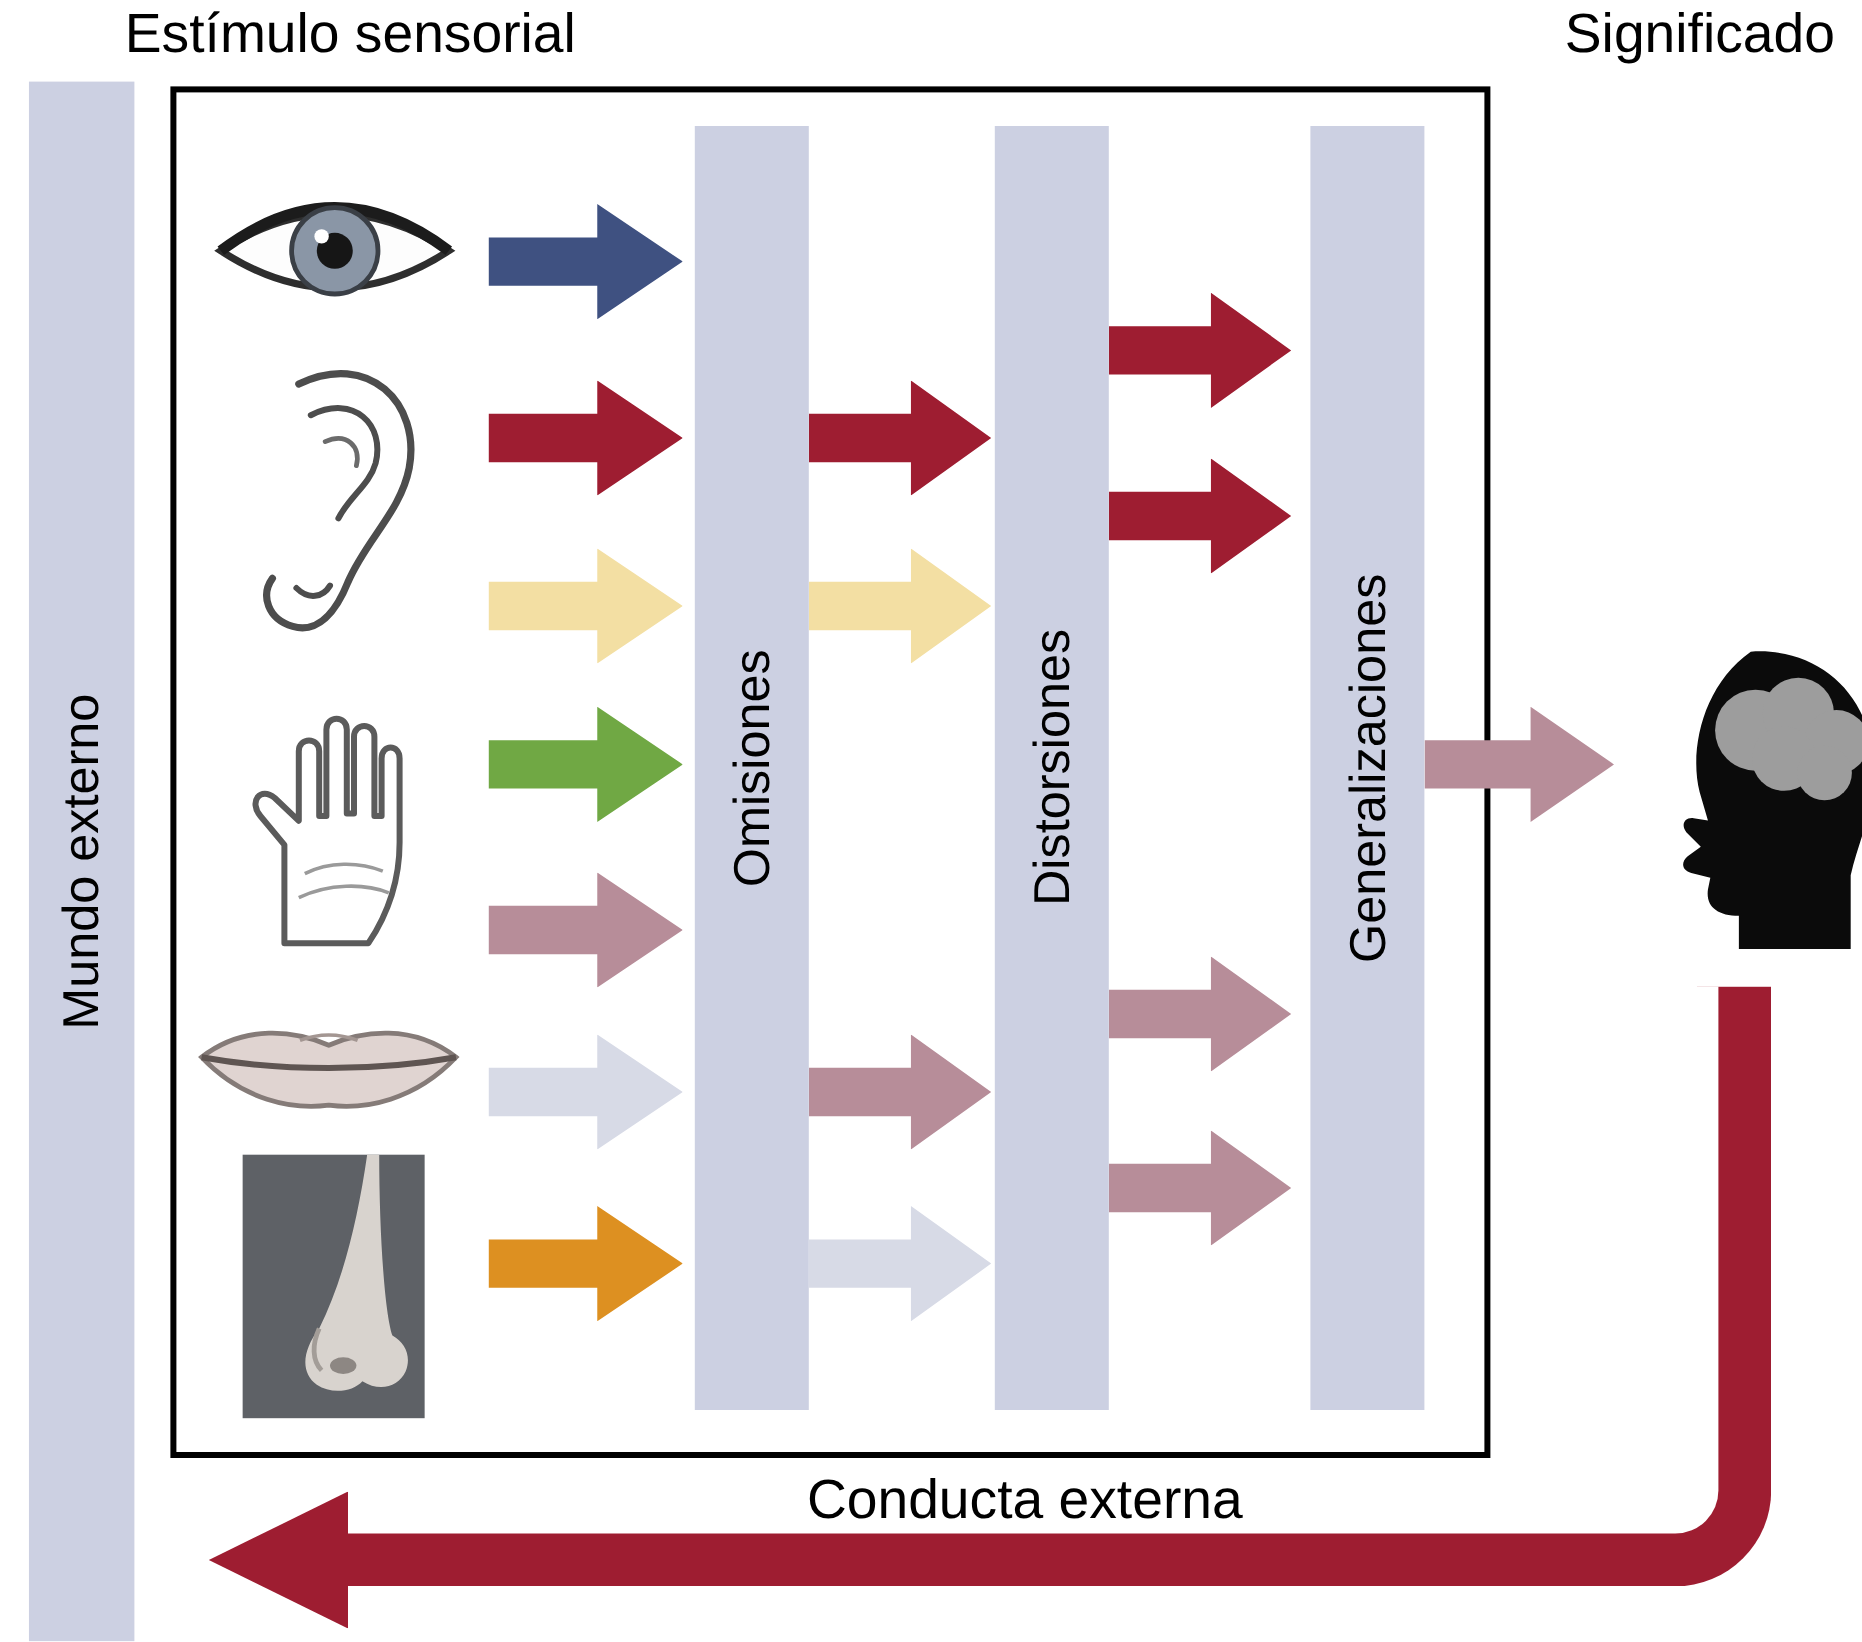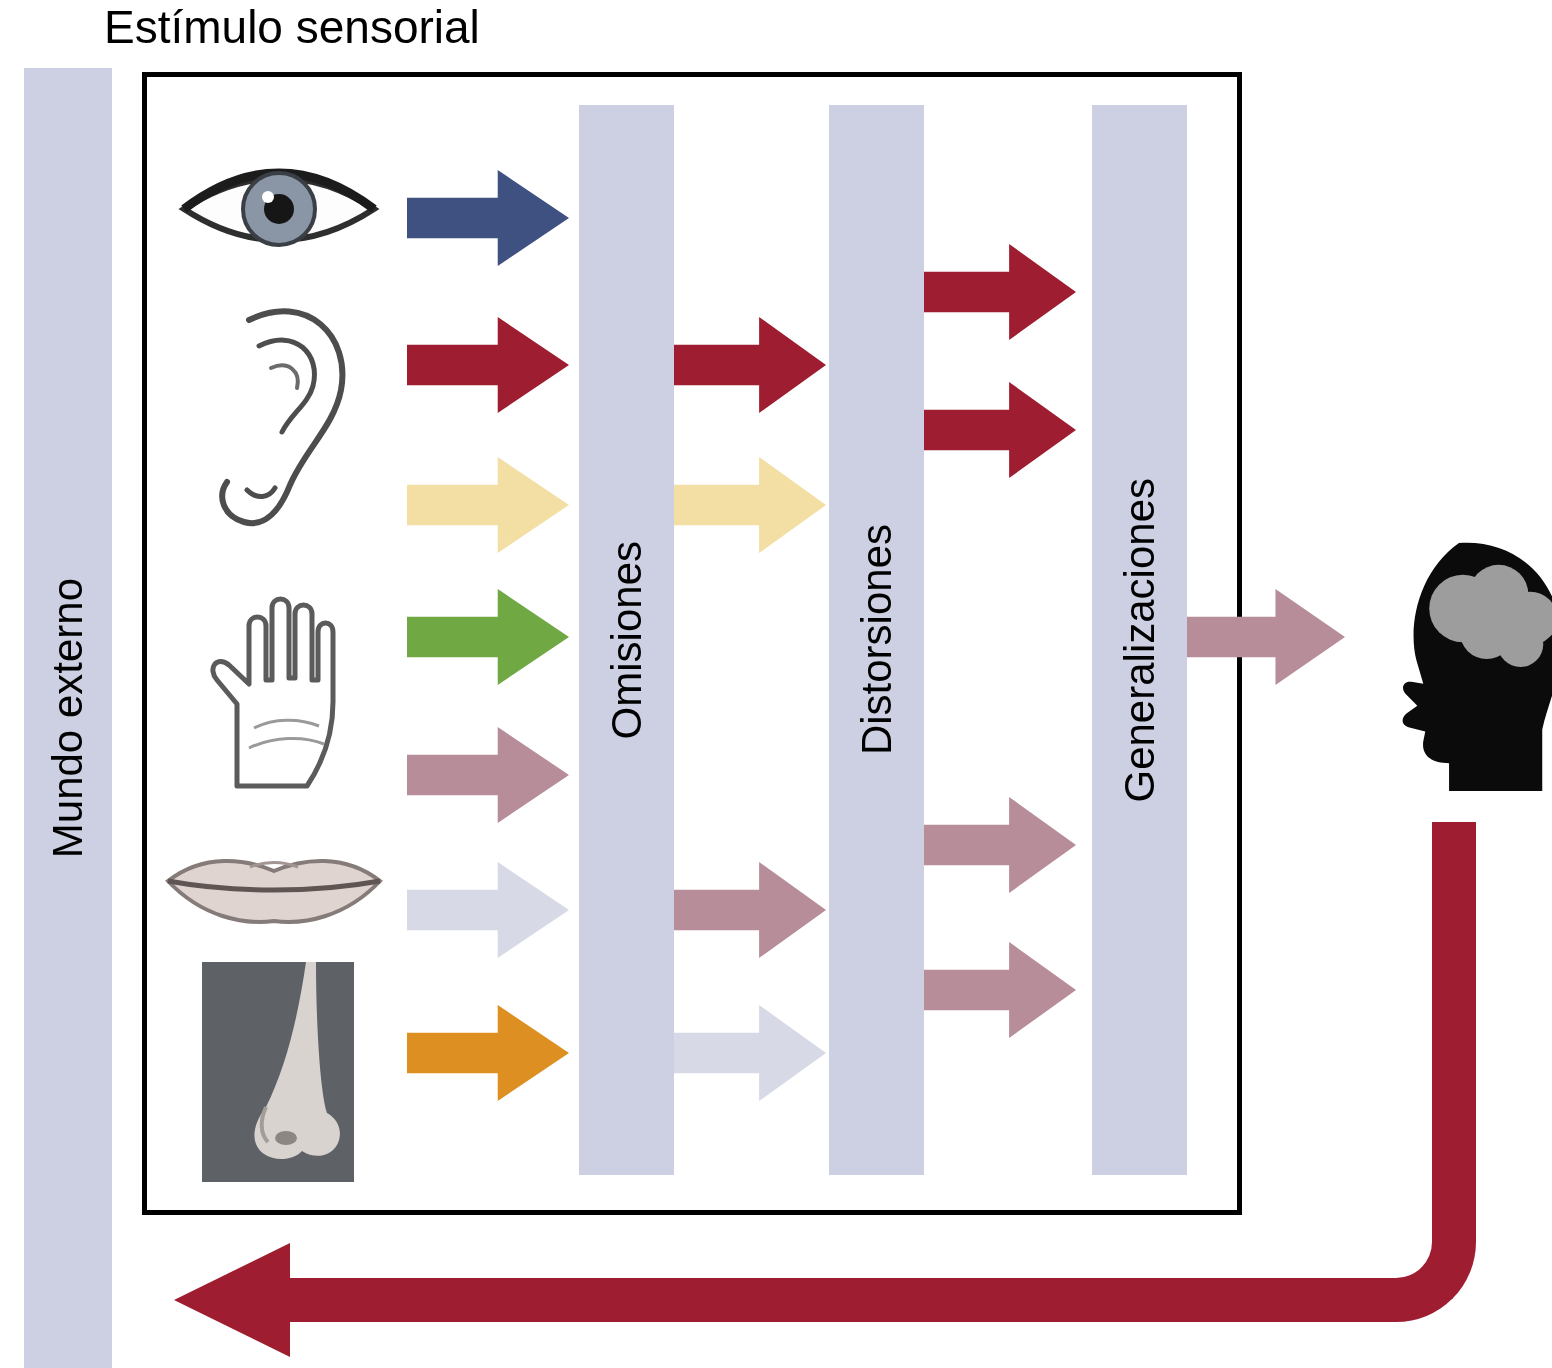--- a/index.html
+++ b/index.html
@@ -59,20 +59,21 @@
     position:absolute;left:520px;top:1222px;width:620px;text-align:center;
     font-size:46px;white-space:nowrap;
   }
 </style>
 </head>
 <body>
 
 <div class="canvas">
 
   <div class="hdr" id="hdr-stimulus">Estímulo sensorial</div>
+  <div class="hdr" id="hdr-meaning">Significado</div>
 
   <div class="left-bar">
     <span class="vlabel">Mundo externo</span>
   </div>
 
   <div class="main-box"></div>
 
   <div class="stage-bar" id="stage-omissions">
     <span class="vlabel">Omisiones</span>
   </div>
@@ -154,14 +155,15 @@
         <circle cx="158" cy="60" r="30"></circle>
         <circle cx="190" cy="84" r="27"></circle>
         <circle cx="146" cy="98" r="27"></circle>
         <circle cx="180" cy="110" r="23"></circle>
       </g>
     </svg>
   </div>
 
   <div class="return-arrow-bend"></div>
   <div class="return-arrow-head"></div>
+  <div class="bottom-label">Conducta externa</div>
 
 </div>
 
 </body></html>

